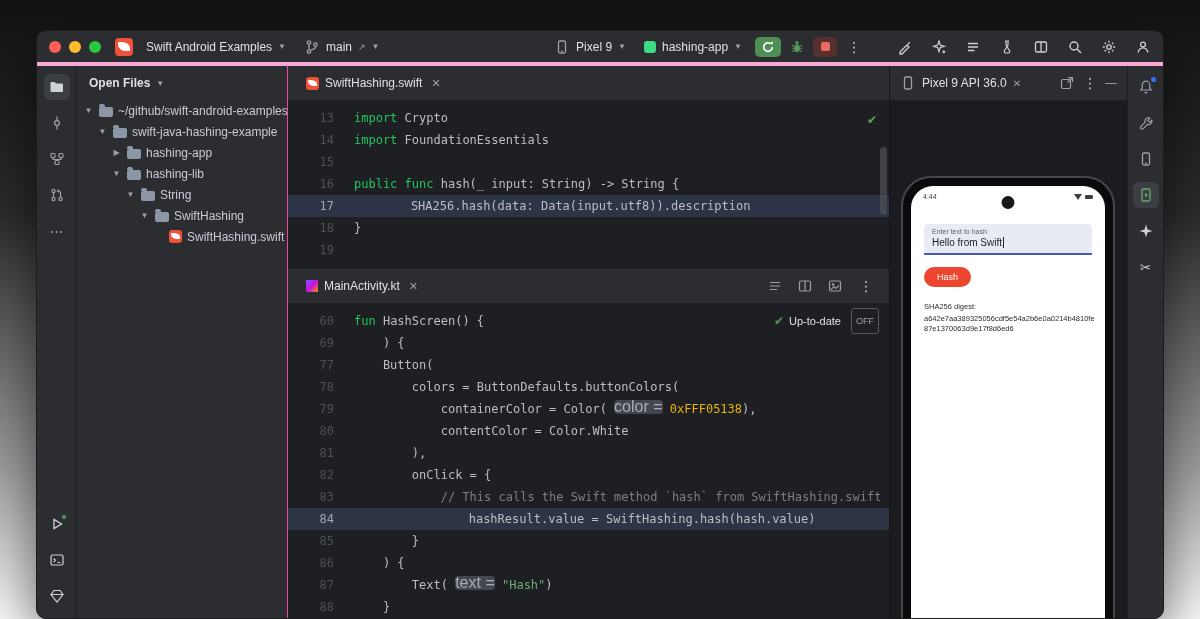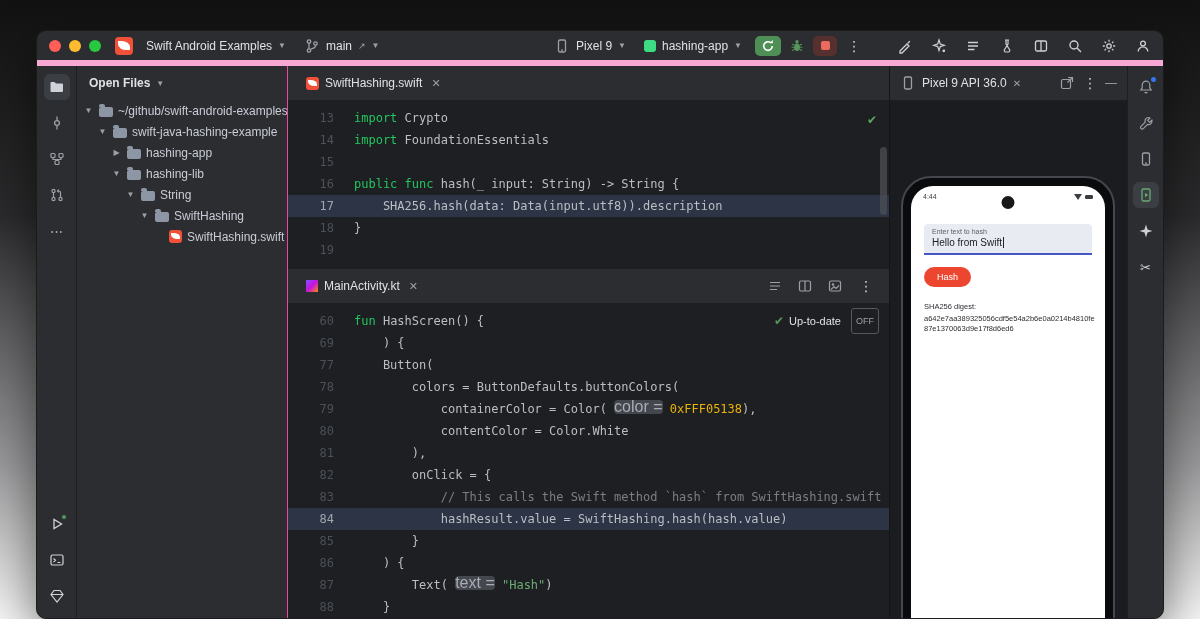--- a/index.html
+++ b/index.html
@@ -1,21 +1,21 @@
 <!DOCTYPE html>
 <html><head>
 <meta charset="utf-8">
 <style>
   *{box-sizing:border-box;margin:0;padding:0}
   html,body{width:1200px;height:619px;overflow:hidden;font-family:"Liberation Sans",sans-serif;}
   .desktop{position:relative;width:1200px;height:619px;background:linear-gradient(180deg,#121212 0%,#2b2b2d 35%,#9a9a9c 75%,#f7f7f7 100%);}
   .window{position:absolute;left:36px;top:30px;width:1128px;height:589px;background:#2b2d30;border-radius:10px;overflow:hidden;border:1px solid #1a1b1d;box-shadow:0 18px 50px rgba(0,0,0,.55);}
 
   
-  .titlebar{height:35px;border-bottom:6px solid #f9a8d4;display:flex;align-items:center;padding:0 12px;gap:8px;color:#dfe1e5;font-size:12px;}
+  .titlebar{height:35px;border-bottom:4px solid #f9a8d4;display:flex;align-items:center;padding:0 12px;gap:8px;color:#dfe1e5;font-size:12px;}
   .dots{display:flex;gap:8px;margin-right:6px;}
   .dot{width:12px;height:12px;border-radius:50%;}
   .dot.r{background:#ff5f57}.dot.y{background:#febc2e}.dot.g{background:#28c840}
   .tb-group{display:flex;align-items:center;gap:6px;padding:3px 5px;border-radius:6px;white-space:nowrap;}
   .chev{font-size:8px;color:#9da0a8;}
   .mini-arrow{font-size:9px;color:#9da0a8;}
   .sp{flex:1}
   .appic{width:18px;height:18px;background:#F05138;border-radius:4px;position:relative;flex-shrink:0;}
   .appic::after{content:"";position:absolute;inset:4px 3px 5px 3px;background:#fff;border-radius:0 70% 0 70%;}
   .cfgic{width:12px;height:12px;border-radius:3px;background:#3ddc84;flex-shrink:0;}
@@ -54,21 +54,21 @@
   .tabbar{height:35px;background:#2b2d30;border-bottom:1px solid #1e1f22;display:flex;align-items:center;padding:0 8px;flex-shrink:0;}
   .tab{display:flex;align-items:center;gap:6px;padding:0 10px;height:100%;font-size:12px;color:#dfe1e5;}
   .tab .close{color:#9da0a8;font-size:11px;margin-left:3px;}
   .tab-actions{margin-left:auto;display:flex;align-items:center;gap:14px;padding-right:6px;}
   .code-area{position:relative;font-family:"DejaVu Sans Mono",monospace;font-size:12px;line-height:22px;color:#bcbec4;padding-top:6px;overflow:hidden;}
   #code1{height:168px;flex-shrink:0;}
   #code2{flex:1;}
   .code-row{height:22px;display:flex;white-space:pre;}
   .lnum{width:46px;flex-shrink:0;text-align:right;color:#4b5059;}
   .ltext{padding-left:20px;}
-  .code-row.hl{background:#2c3446;}
+  .code-row.hl{background:#2c3446;gap:28px;}
   .code-row.hl .lnum{color:#a1a5ad;}
   .tk-kw{color:#22c55e}
   .tk-pl{color:#bcbec4}
   .tk-fn{color:#bcbec4}
   .tk-str{color:#6aab73}
   .tk-num{color:#eab308}
   .tk-cm{color:#7a7e85}
   .tk-hint{display:inline-block;background:#44474d;color:#a9adb5;font-family:"Liberation Sans",sans-serif;font-size:16px;line-height:14px;border-radius:4px;padding:0 0;vertical-align:1px;}
   .ok-check{position:absolute;top:8px;right:12px;color:#5aa85f;font-size:12px;font-family:"Liberation Sans",sans-serif;}
   .vscroll{position:absolute;right:2px;top:46px;width:7px;height:68px;background:#4c4f55;border-radius:4px;opacity:.75;}

